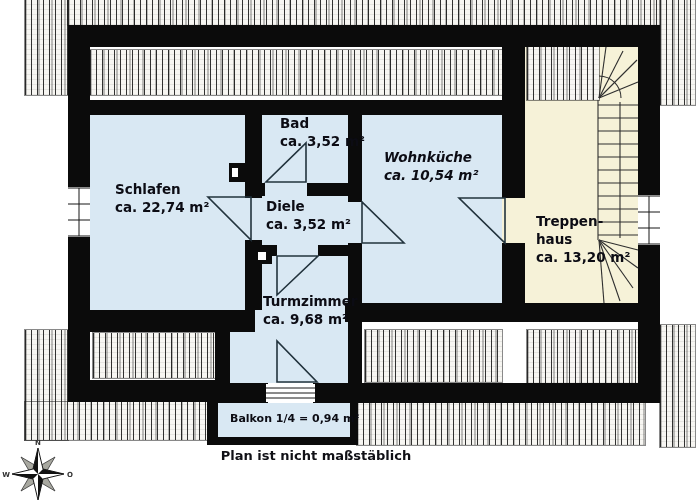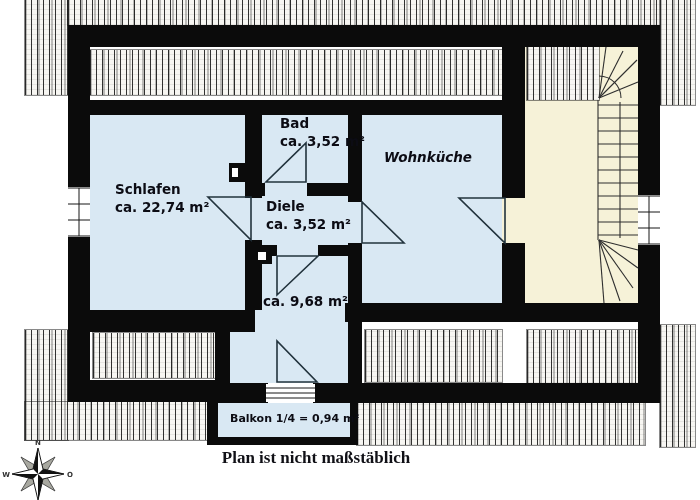--- a/index.html
+++ b/index.html
@@ -19,21 +19,21 @@
     outline:1px solid rgba(20,20,20,0.5);
   }
   .wall{position:absolute;background:var(--wall,#0b0b0b);}
   .notch{position:absolute;background:#fdfdfd;}
   .gap-blue{position:absolute;background:var(--room-fill,#d9e8f3);}
   .gap-cream{position:absolute;background:var(--stair-fill,#f6f2d8);}
   .win{position:absolute;background:#ffffff;}
   .label{position:absolute;color:#0c0c14;font-weight:600;font-size:13.5px;line-height:18px;white-space:nowrap;}
   .label .area{font-weight:600;}
   .small-label{position:absolute;color:#0c0c14;font-weight:600;font-size:11px;line-height:14px;white-space:nowrap;}
-  .footnote{position:absolute;color:#101016;font-weight:600;font-size:17px;white-space:nowrap;transform:translateX(-50%);font-family:Liberation Serif, serif;}
+  .footnote{position:absolute;color:#101016;font-weight:600;font-size:13px;white-space:nowrap;transform:translateX(-50%);}
   svg.overlay{position:absolute;left:0;top:0;pointer-events:none;}
 </style>
 </head>
 <body>
 
 <div id="canvas">
 
   <div class="room" style="left:90px;top:115px;width:155px;height:195px;"></div>
   <div class="room" style="left:262px;top:113px;width:86px;height:70px;"></div>
   <div class="room" style="left:262px;top:196px;width:86px;height:49px;"></div>
@@ -163,21 +163,28 @@
   <div class="label" style="left:280px;top:114px;">
     <div>Bad</div>
     <div class="area">ca. 3,52 m²</div>
   </div>
   <div class="label" style="left:266px;top:197px;">
     <div>Diele</div>
     <div class="area">ca. 3,52 m²</div>
   </div>
   <div class="label" style="left:384px;top:148px;font-style:italic;">
     <div>Wohnküche</div>
+    <div class="area">ca. 10,54 m²</div>
   </div>
   <div class="label" style="left:263px;top:292px;">
+    <div>Turmzimmer</div>
     <div class="area">ca. 9,68 m²</div>
+  </div>
+  <div class="label" style="left:536px;top:212px;">
+    <div>Treppen-</div>
+    <div>haus</div>
+    <div class="area">ca. 13,20 m²</div>
   </div>
   <div class="small-label" style="left:230px;top:412px;">Balkon 1/4 = 0,94 m²</div>
 
   <div class="footnote" style="left:316px;top:448px;">Plan ist nicht maßstäblich</div>
 
 </div>
 
 </body></html>

